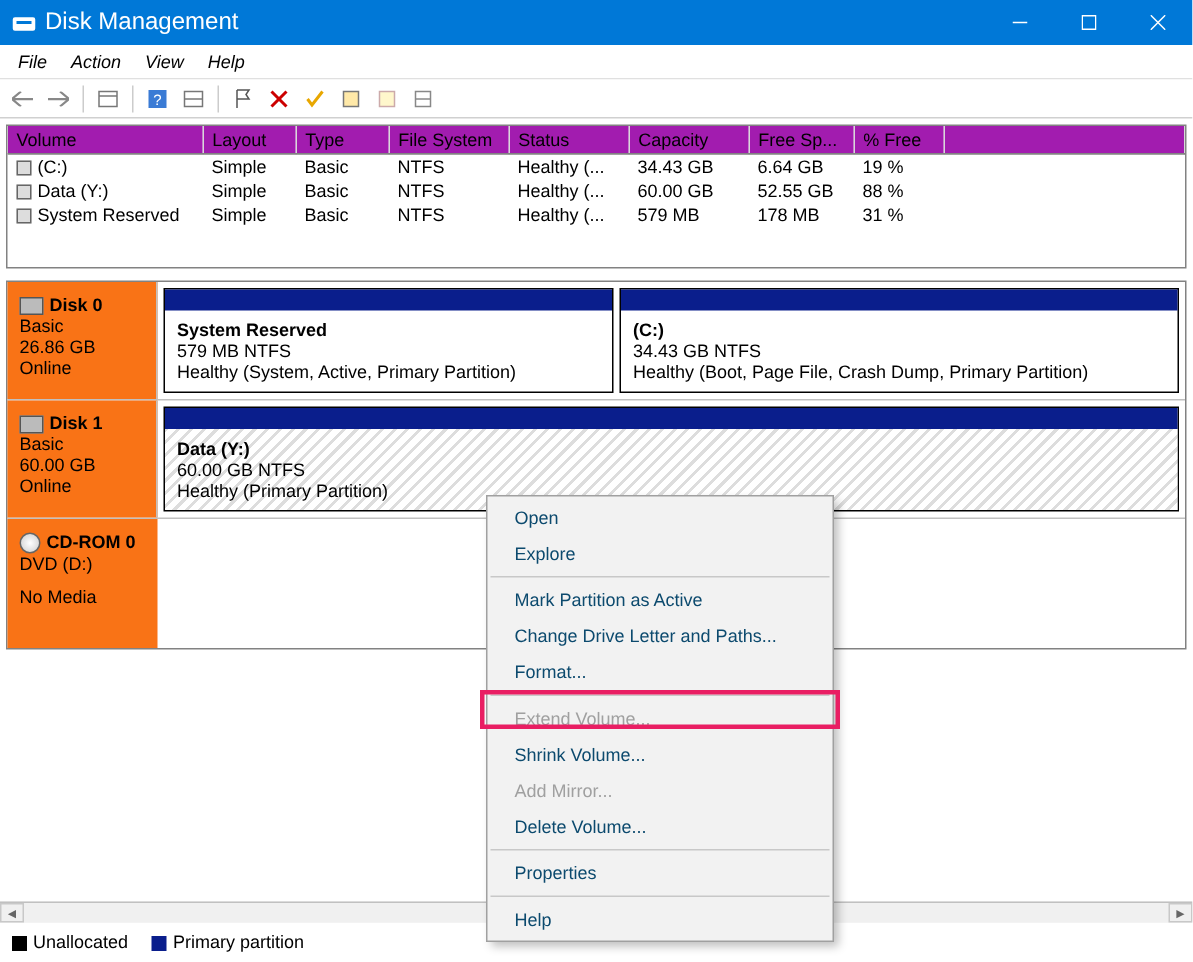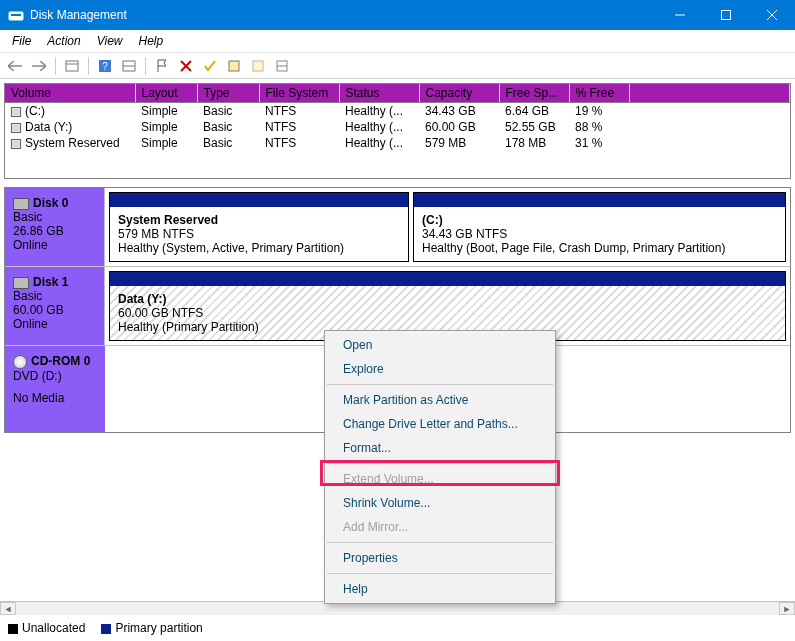--- a/index.html
+++ b/index.html
@@ -19,21 +19,21 @@
     color: #fff;
     height: 30px;
     display: flex;
     align-items: center;
     padding-left: 8px;
   }
   .titlebar .icon {
     width: 16px; height: 16px; margin-right: 6px;
     display: inline-flex; align-items: center; justify-content: center;
   }
-  .titlebar .title { flex: 1; font-size: 12px; }
+  .titlebar .title { flex: 1; font-size: 16px; }
   .winbtns { display: flex; height: 100%; }
   .winbtn {
     width: 46px; height: 100%;
     display: flex; align-items: center; justify-content: center;
     color: #fff; font-size: 12px;
   }
   .menubar {
     display: flex;
     padding: 2px 4px;
     border-bottom: 1px solid #e0e0e0;
@@ -96,21 +96,21 @@
     border: 1px solid #828282;
   }
   .diskrow {
     display: flex;
     border-bottom: 1px solid #c0c0c0;
   }
   .diskrow:last-child { border-bottom: none; }
   .diskleft {
     width: 100px;
     padding: 8px;
-    background: #8b5cf6;
+    background: #f97316;
     border-right: 1px solid #c0c0c0;
     font-size: 12px;
   }
   .diskleft .diskicon {
     display:inline-block; width:16px; height:12px;
     background:#bbb; border:1px solid #555; margin-right:4px; vertical-align:middle;
   }
   .diskleft .diskname { font-weight: bold; }
   .diskright {
     flex: 1;
@@ -421,20 +421,21 @@
   <div class="ctxitem">Open</div>
   <div class="ctxitem">Explore</div>
   <div class="ctxsep"></div>
   <div class="ctxitem">Mark Partition as Active</div>
   <div class="ctxitem">Change Drive Letter and Paths...</div>
   <div class="ctxitem">Format...</div>
   <div class="ctxsep"></div>
   <div class="ctxitem disabled">Extend Volume...</div>
   <div class="ctxitem">Shrink Volume...</div>
   <div class="ctxitem disabled">Add Mirror...</div>
+  <div class="ctxitem">Delete Volume...</div>
   <div class="ctxsep"></div>
   <div class="ctxitem">Properties</div>
   <div class="ctxsep"></div>
   <div class="ctxitem">Help</div>
 </div>
 
 <div class="highlight-box"></div>
 
 <div class="legend">
   <span><span class="sw black"></span><span>Unallocated</span></span>

